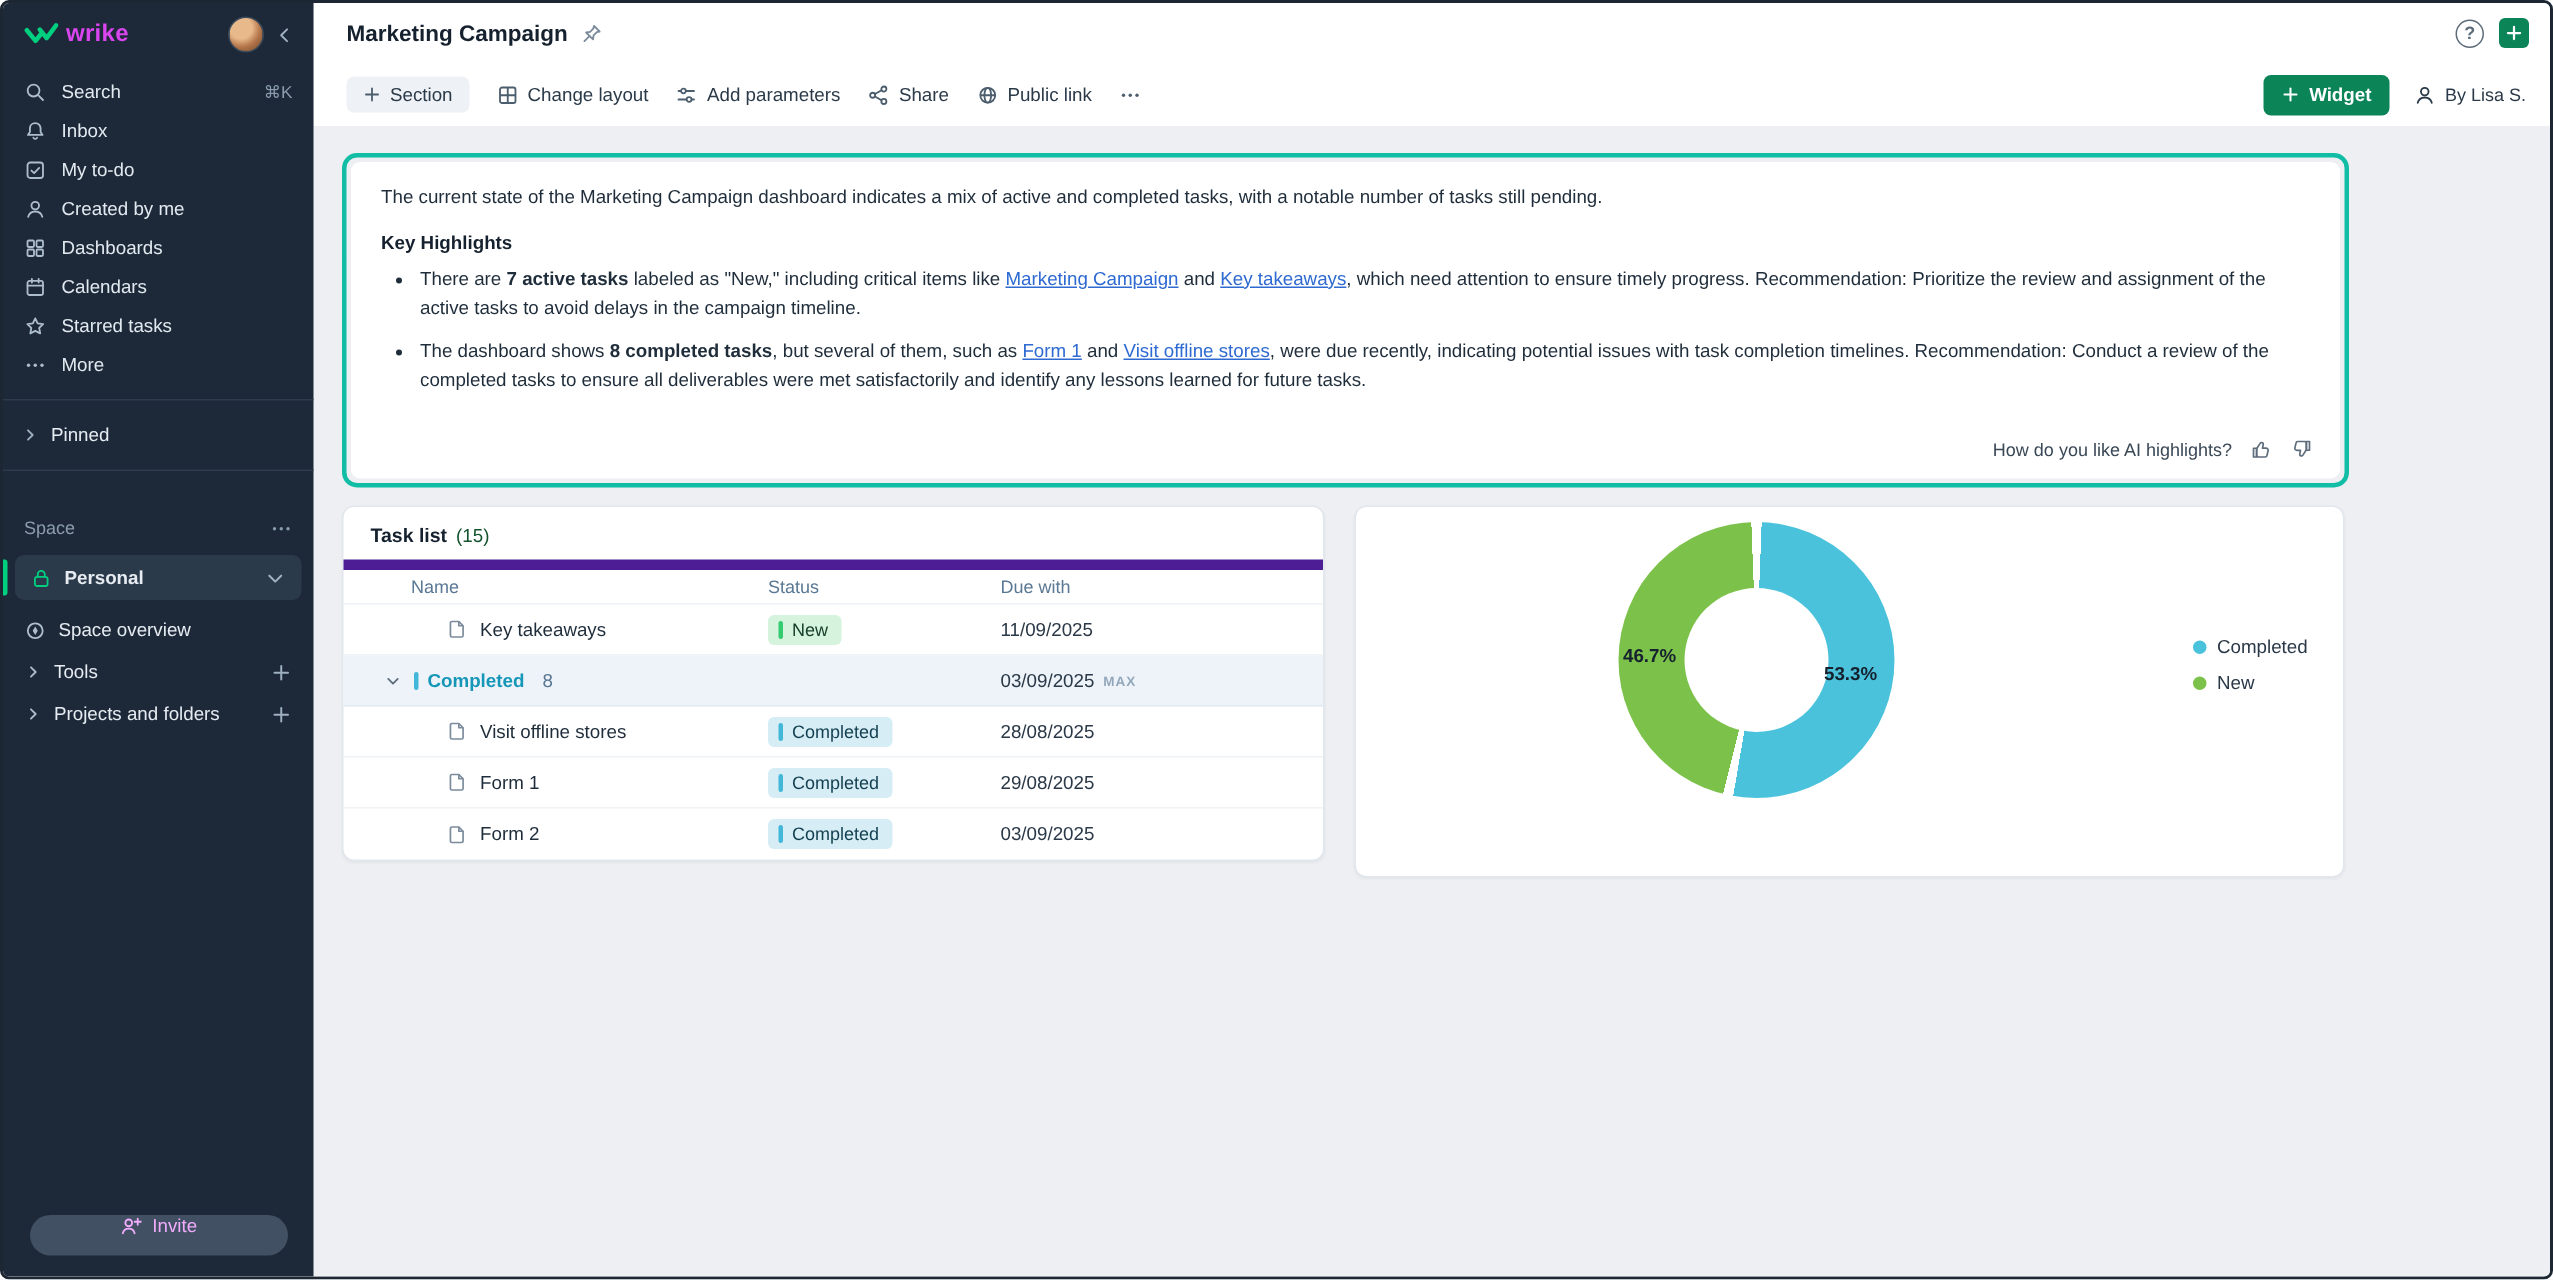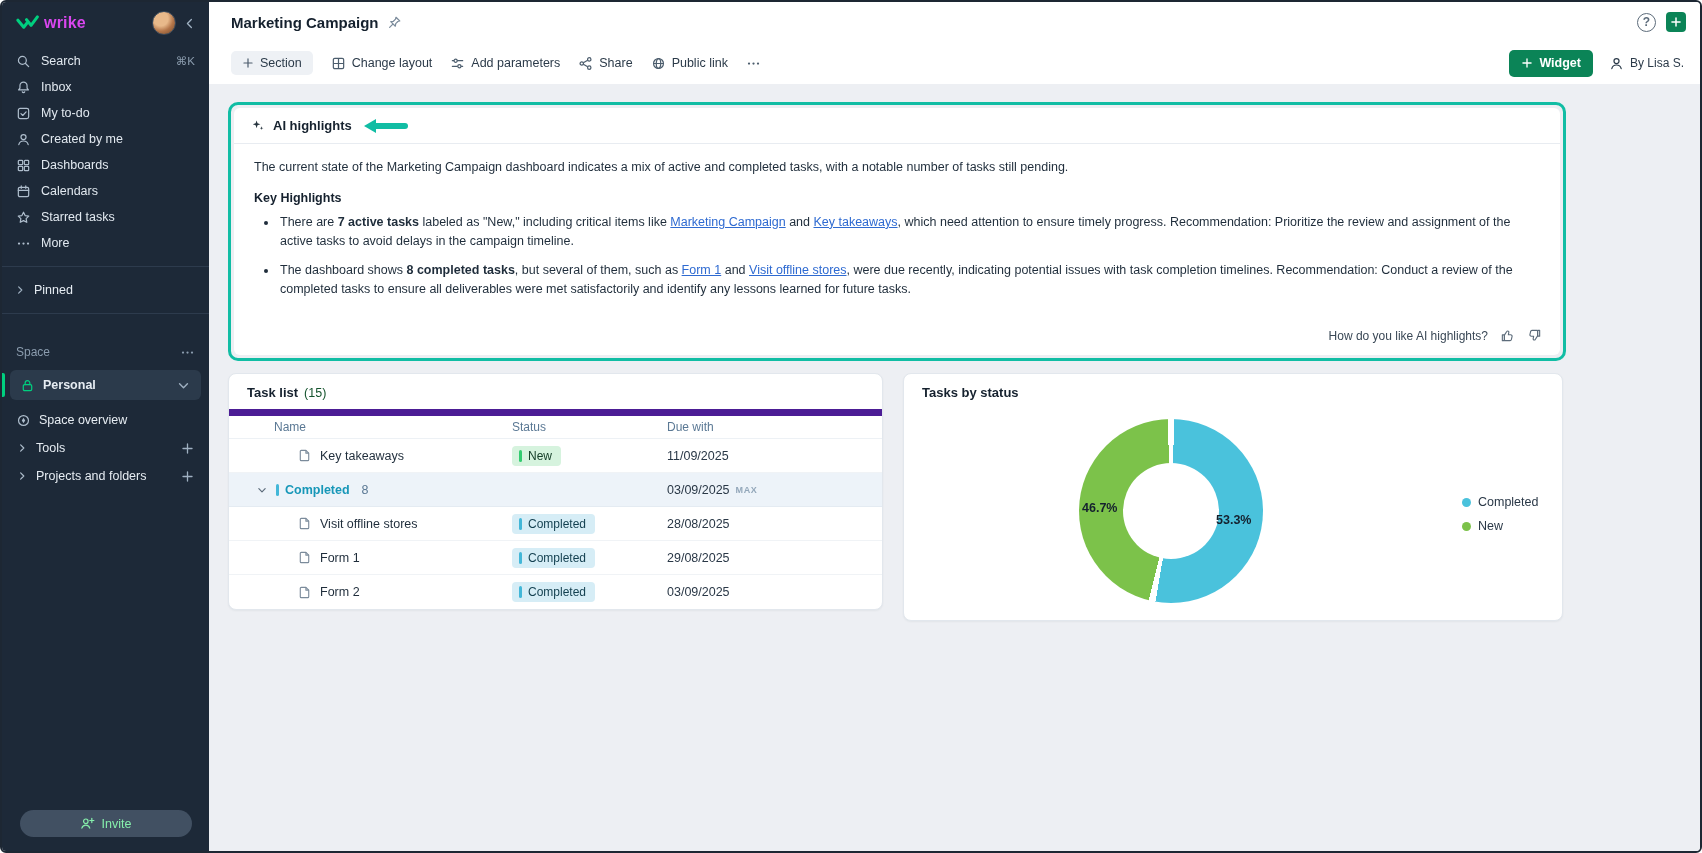--- a/index.html
+++ b/index.html
@@ -23,21 +23,21 @@
   .sb-row-chev .ic { color:#9fb0c1; }
   .space-header { display:flex; align-items:center; height:24px; padding:0 14px; color:#8b9cae; font-size:12px; margin-top:16px; }
   .space-header .ic { margin-left:auto; color:#8b9cae; cursor:pointer; }
   .space-selected { position:relative; display:flex; align-items:center; gap:8px; height:30px; margin:6px 8px; padding:0 10px; background:#2b3a4b; border-radius:6px; font-size:12.5px; font-weight:bold; cursor:pointer; }
   .space-selected::before { content:''; position:absolute; left:-8px; top:50%; transform:translateY(-50%); width:3px; height:24px; background:#00cf7f; border-radius:0 2px 2px 0; }
   .space-selected .lock { color:#00cf7f; }
   .space-selected .chev { margin-left:auto; color:#9fb0c1; }
   .space-item { display:flex; align-items:center; gap:8px; height:28px; padding:0 14px; font-size:12.5px; cursor:pointer; }
   .space-item .ic { color:#aebdcc; }
   .space-item .plus { margin-left:auto; color:#9fb0c1; cursor:pointer; }
-  .invite-btn { margin-top:auto; margin-bottom:14px; align-self:center; width:172px; height:27px; background:#415062; border-radius:14px; display:flex; align-items:center; justify-content:center; gap:7px; font-size:12.5px; color:#86efac; cursor:pointer; }
+  .invite-btn { margin-top:auto; margin-bottom:14px; align-self:center; width:172px; height:27px; background:#415062; border-radius:14px; display:flex; justify-content:center; gap:7px; font-size:12.5px; color:#f0abfc; cursor:pointer; }
 
   
   .main { flex:1; display:flex; flex-direction:column; min-width:0; }
   .topbar { background:#fff; height:40px; display:flex; align-items:center; padding:0 14px 0 22px; }
   .page-title { font-size:15px; font-weight:bold; color:#15212e; }
   .pin-btn { margin-left:8px; color:#7b8b9b; cursor:pointer; display:flex; }
   .topbar-right { margin-left:auto; display:flex; align-items:center; gap:10px; }
   .help-btn { width:19px; height:19px; border:1.4px solid #5d6c7b; border-radius:50%; color:#5d6c7b; font-size:12px; font-weight:bold; display:flex; align-items:center; justify-content:center; cursor:pointer; }
   .add-btn { width:20px; height:20px; background:#0b8457; border-radius:4px; color:#fff; display:flex; align-items:center; justify-content:center; cursor:pointer; }
   .toolbar { background:#fff; height:42px; display:flex; align-items:center; padding:0 16px 0 22px; gap:18px; }
@@ -358,31 +358,20 @@
             </svg>
           <span>By Lisa S.</span>
         </div>
       </div>
     </div>
 
     <div class="content">
 
       <div class="ai-wrap">
         <div class="ai-card">
-          <div class="ai-head">
-            <svg class="ic" viewBox="0 0 16 16" fill="currentColor">
-                <path d="M7 2.6l1 3.1 3.1 1-3.1 1-1 3.1-1-3.1-3.1-1 3.1-1z"></path>
-                <path d="M12.3 8.8l.5 1.5 1.5.5-1.5.5-.5 1.5-.5-1.5-1.5-.5 1.5-.5z"></path>
-              </svg>
-            <span class="ai-title">AI highlights</span>
-            <span class="annot-arrow">
-                <span class="head"></span>
-                <span class="shaft"></span>
-              </span>
-          </div>
           <div class="ai-body">
             <p>The current state of the Marketing Campaign dashboard indicates a mix of active and completed tasks, with a notable number of tasks still pending.</p>
             <div class="ai-subhead">Key Highlights</div>
             <ul>
               <li><span>There are </span><b>7 active tasks</b><span> labeled as "New," including critical items like </span><a class="link">Marketing Campaign</a><span> and </span><a class="link">Key takeaways</a><span>, which need attention to ensure timely progress. Recommendation: Prioritize the review and assignment of the active tasks to avoid delays in the campaign timeline.</span></li>
               <li><span>The dashboard shows </span><b>8 completed tasks</b><span>, but several of them, such as </span><a class="link">Form 1</a><span> and </span><a class="link">Visit offline stores</a><span>, were due recently, indicating potential issues with task completion timelines. Recommendation: Conduct a review of the completed tasks to ensure all deliverables were met satisfactorily and identify any lessons learned for future tasks.</span></li>
             </ul>
           </div>
           <div class="ai-feedback">
             <span>How do you like AI highlights?</span>
@@ -492,23 +481,20 @@
             </div>
             <div><span class="badge completed">
                   <span class="bar"></span>
                   <span>Completed</span>
                 </span></div>
             <div class="cell-due">03/09/2025</div>
           </div>
         </div>
 
         <div class="card status-card">
-          <div class="card-head">
-            <span class="card-title">Tasks by status</span>
-          </div>
           <div class="chart-area">
             <div class="donut" style="background: conic-gradient(rgb(255, 255, 255) 0%, rgb(255, 255, 255) 0.6%, rgb(74, 194, 220) 0.6%, rgb(74, 194, 220) 52.7%, rgb(255, 255, 255) 52.7%, rgb(255, 255, 255) 53.3%, rgb(255, 255, 255) 53.3%, rgb(255, 255, 255) 53.9%, rgb(124, 194, 74) 53.9%, rgb(124, 194, 74) 99.4%, rgb(255, 255, 255) 99.4%, rgb(255, 255, 255) 100%);"></div>
             <span class="pct-label pct-new">46.7%</span>
             <span class="pct-label pct-completed">53.3%</span>
             <div class="legend">
               <div class="legend-item">
                 <span class="legend-dot" style="background: rgb(74, 194, 220);"></span>
                 <span>Completed</span>
               </div>
               <div class="legend-item">

